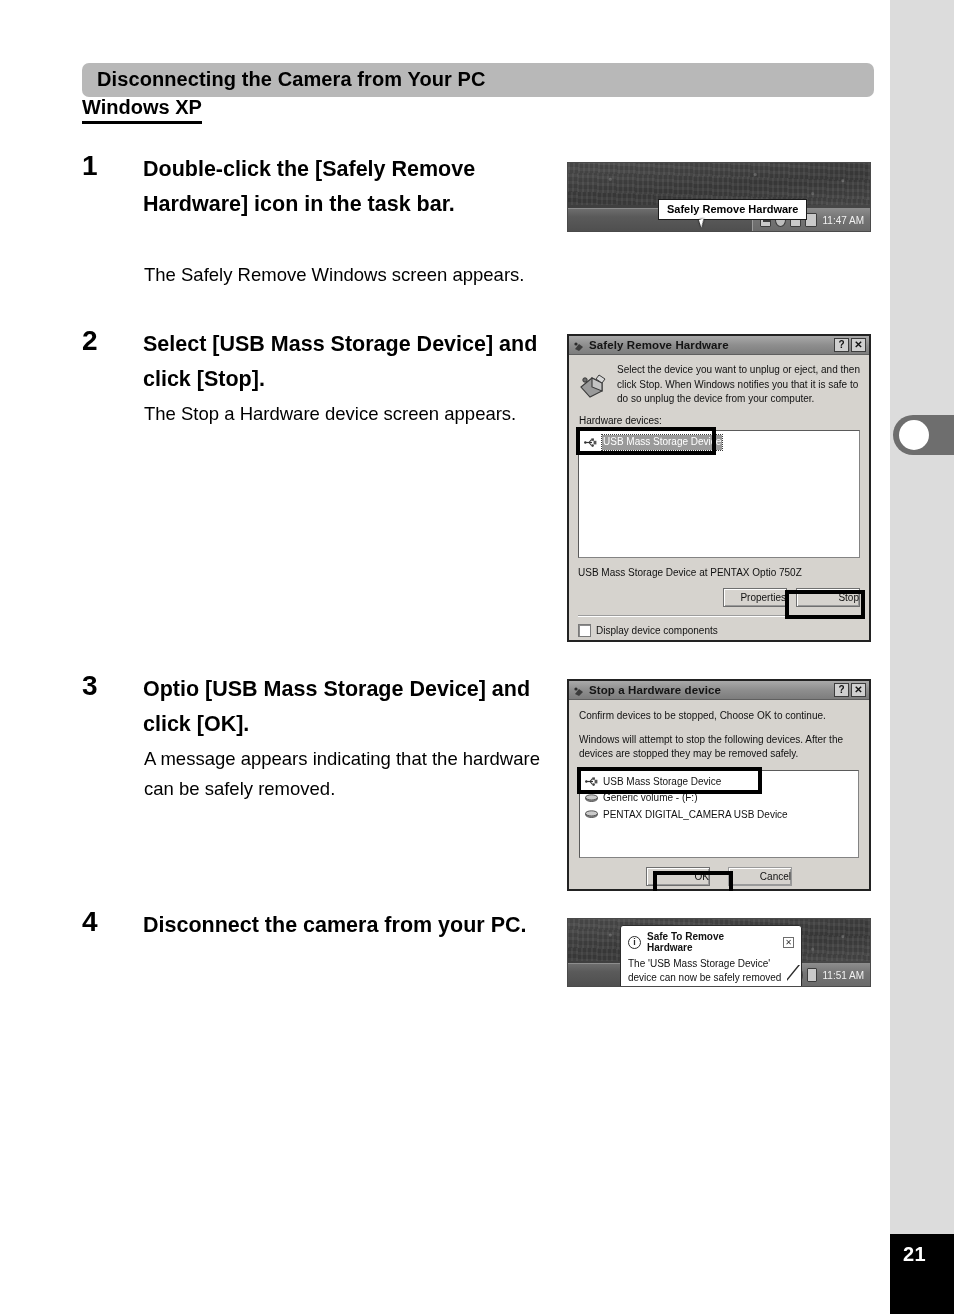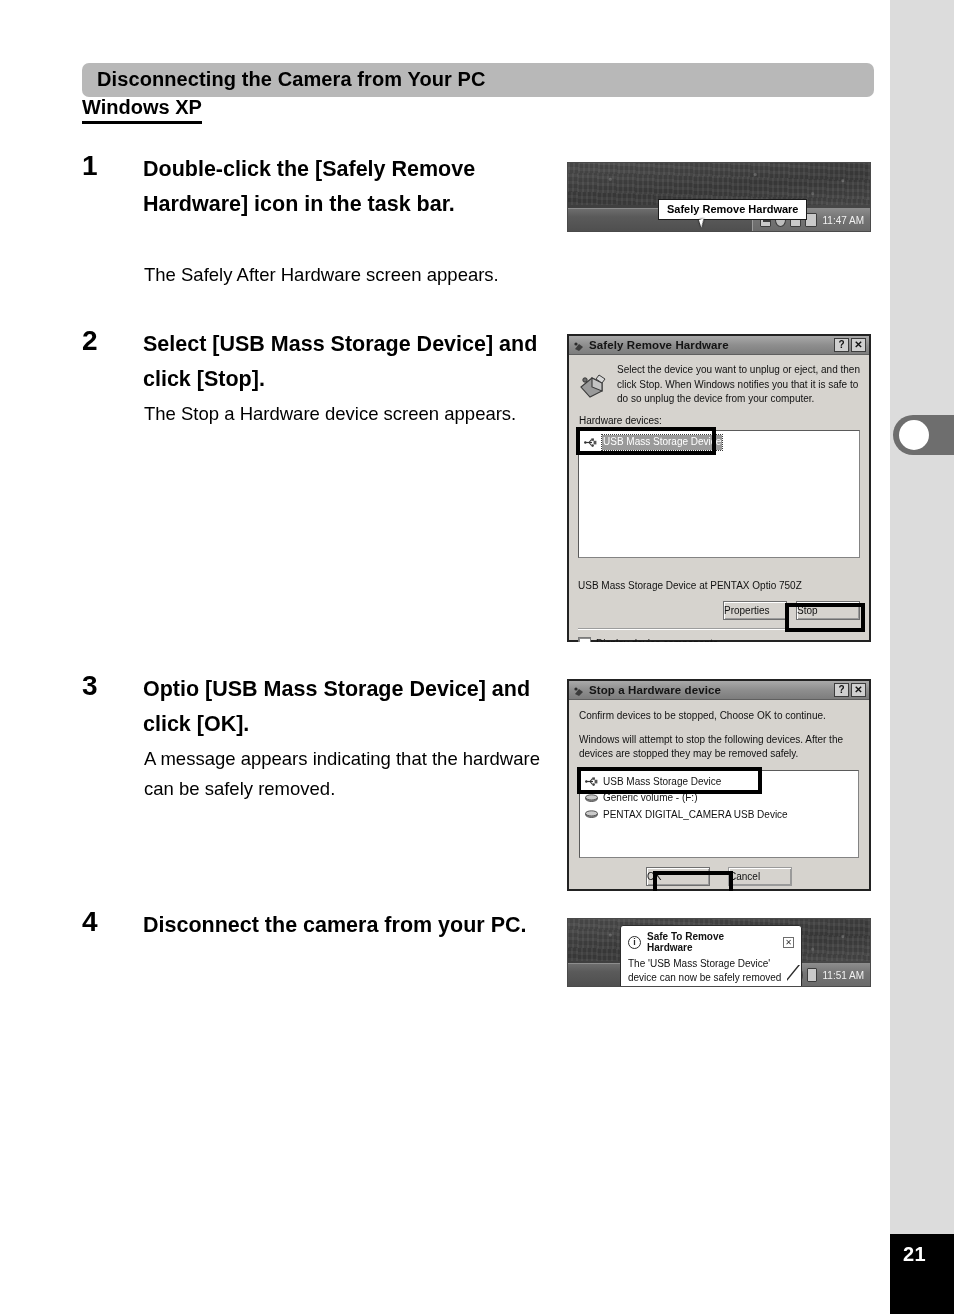--- a/index.html
+++ b/index.html
@@ -286,21 +286,21 @@
   }
   .btnrow { display:flex; justify-content:flex-end; gap:9px; margin-top:7px; }
   .xp-pushbtn {
     min-width: 64px;
     height: 19px;
     background: #d6d3ce;
     border: 1px solid #6f6f6f;
     box-shadow: inset 1px 1px 0 #ffffff, inset -1px -1px 0 #9a9a9a;
     font-size: 10px;
     color: #111;
-    text-align: left;
+    text-align: right;
     line-height: 17px;
     box-sizing: border-box;
   }
   .hr-sep { height:1px; background:#9d9d9d; border-bottom:1px solid #fff; margin: 8px 0 7px 0; }
   .chk-row { display:flex; align-items:center; gap:5px; font-size:10px; color:#111; }
   .chk {
     width: 11px; height: 11px;
     background:#fff;
     border:1px solid #7a7a7a;
     box-shadow: inset 1px 1px 0 #8d8d8d;
@@ -353,21 +353,21 @@
 <div class="page-tab"></div>
 <div class="page-num">21</div>
 
 <div class="section-bar">
   <span>Disconnecting the Camera from Your PC</span>
 </div>
 <div class="subhead">Windows XP</div>
 
 <div class="step-num" style="left:82px; top:150px;">1</div>
 <div class="step-title" style="top:152px;">Double-click the [Safely Remove Hardware] icon in the task bar.</div>
-<div class="step-body" style="top:260px;">The Safely After Hardware screen appears.</div>
+<div class="step-body" style="top:260px;">The Safely Remove Windows screen appears.</div>
 
 <div class="shot" style="left:567px; top:162px; width:304px; height:70px;">
   <div class="desktop">
     <div class="desk-noise"></div>
   </div>
   <div class="taskbar"></div>
   <div class="tray" style="width:118px;">
     <span class="tray-ico plug"></span>
     <span class="tray-ico round"></span>
     <span class="tray-ico"></span>
@@ -419,21 +419,21 @@
                 <path d="M5 5.5 L7.5 2.5 M5 5.5 L7.5 8.5" stroke="#333" stroke-width="1.1" fill="none"></path>
                 <rect x="7.3" y="1.4" width="2.6" height="2.4" fill="#444"></rect>
                 <circle cx="8.6" cy="8.6" r="1.3" fill="#444"></circle>
                 <rect x="9.6" y="3.8" width="2.8" height="3.6" fill="#555"></rect>
               </svg>
           </span>
           <span class="sel-text">USB Mass Storage Device</span>
         </div>
         <div class="hl-box" style="left:-3px; top:-4px; width:140px; height:28px;"></div>
       </div>
-      <div class="xp-para" style="margin-top:21px;">USB Mass Storage Device at PENTAX Optio 750Z</div>
+      <div class="xp-para" style="margin-top:8px;">USB Mass Storage Device at PENTAX Optio 750Z</div>
       <div style="position:relative;">
         <div class="btnrow">
           <div class="xp-pushbtn">Properties</div>
           <div class="xp-pushbtn">Stop</div>
         </div>
         <div class="hl-box" style="right:-5px; top:2px; width:80px; height:29px;"></div>
       </div>
       <div class="hr-sep"></div>
       <div class="chk-row">
         <span class="chk"></span>

